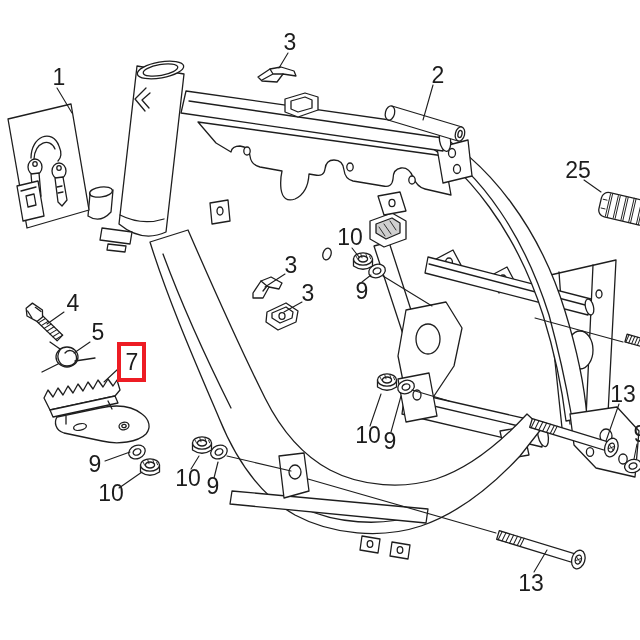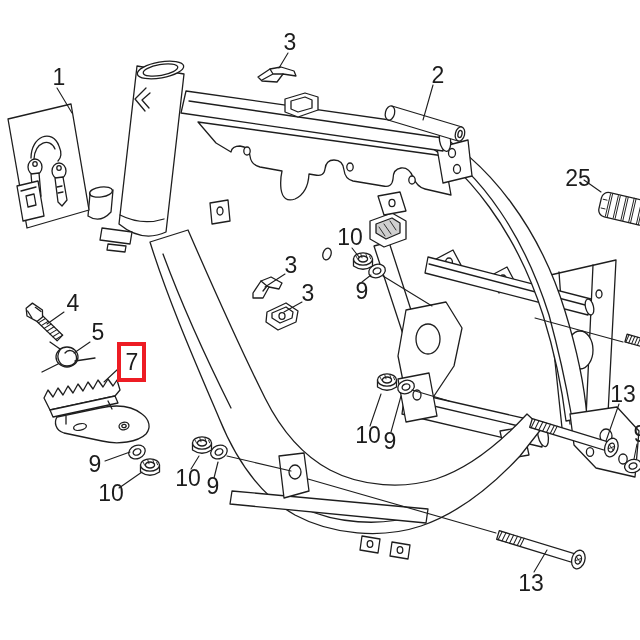--- a/index.html
+++ b/index.html
@@ -275,15 +275,15 @@
 <div class="callout" style="left:111px;top:493px">10</div>
 <div class="callout" style="left:188px;top:478px">10</div>
 <div class="callout" style="left:213px;top:486px">9</div>
 <div class="callout" style="left:350px;top:237px">10</div>
 <div class="callout" style="left:362px;top:291px">9</div>
 <div class="callout" style="left:368px;top:435px">10</div>
 <div class="callout" style="left:390px;top:441px">9</div>
 <div class="callout" style="left:623px;top:394px">13</div>
 <div class="callout" style="left:640px;top:434px">9</div>
 <div class="callout" style="left:531px;top:583px">13</div>
-<div class="callout" style="left:578px;top:178px">25</div>
+<div class="callout" style="left:578px;top:170px">25</div>
 
 </div>
 
 </body></html>

